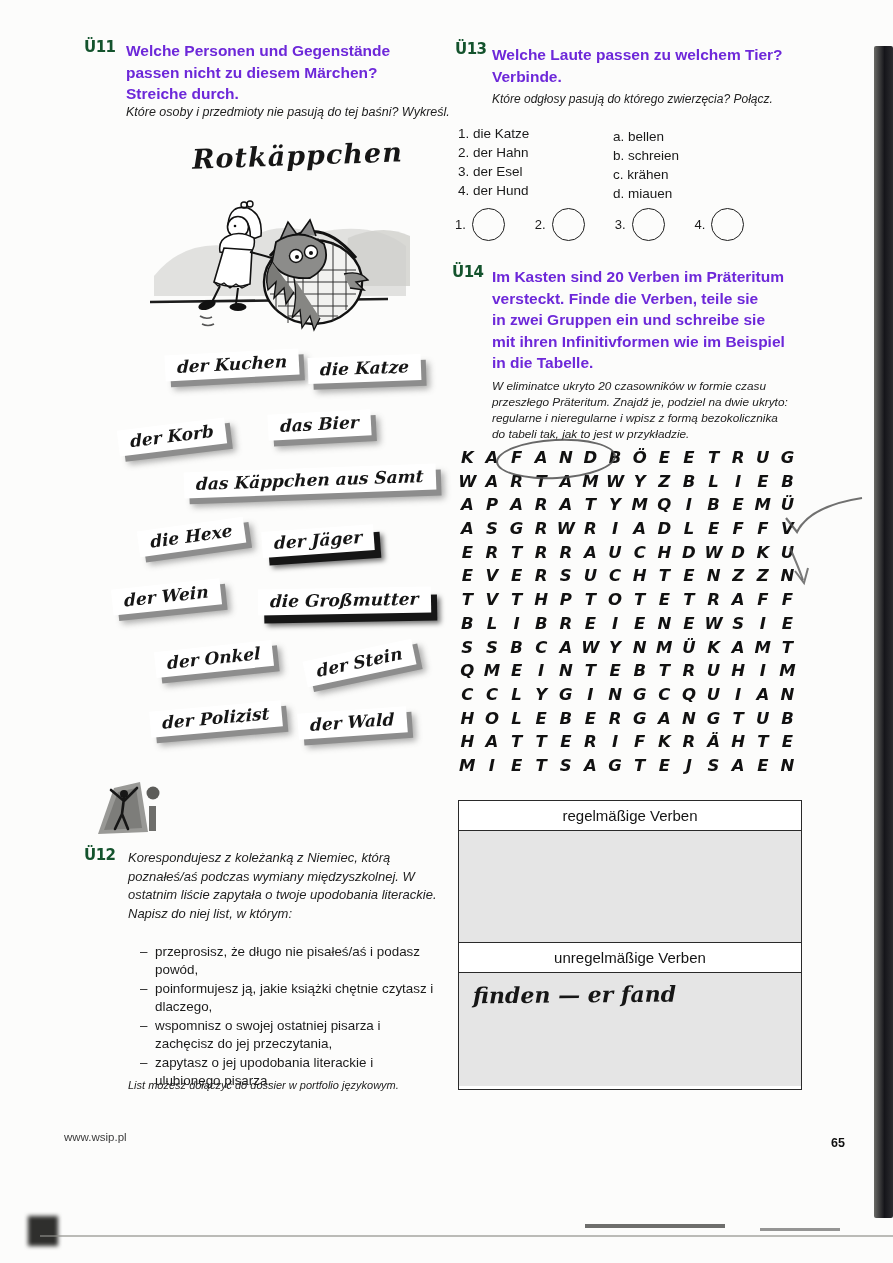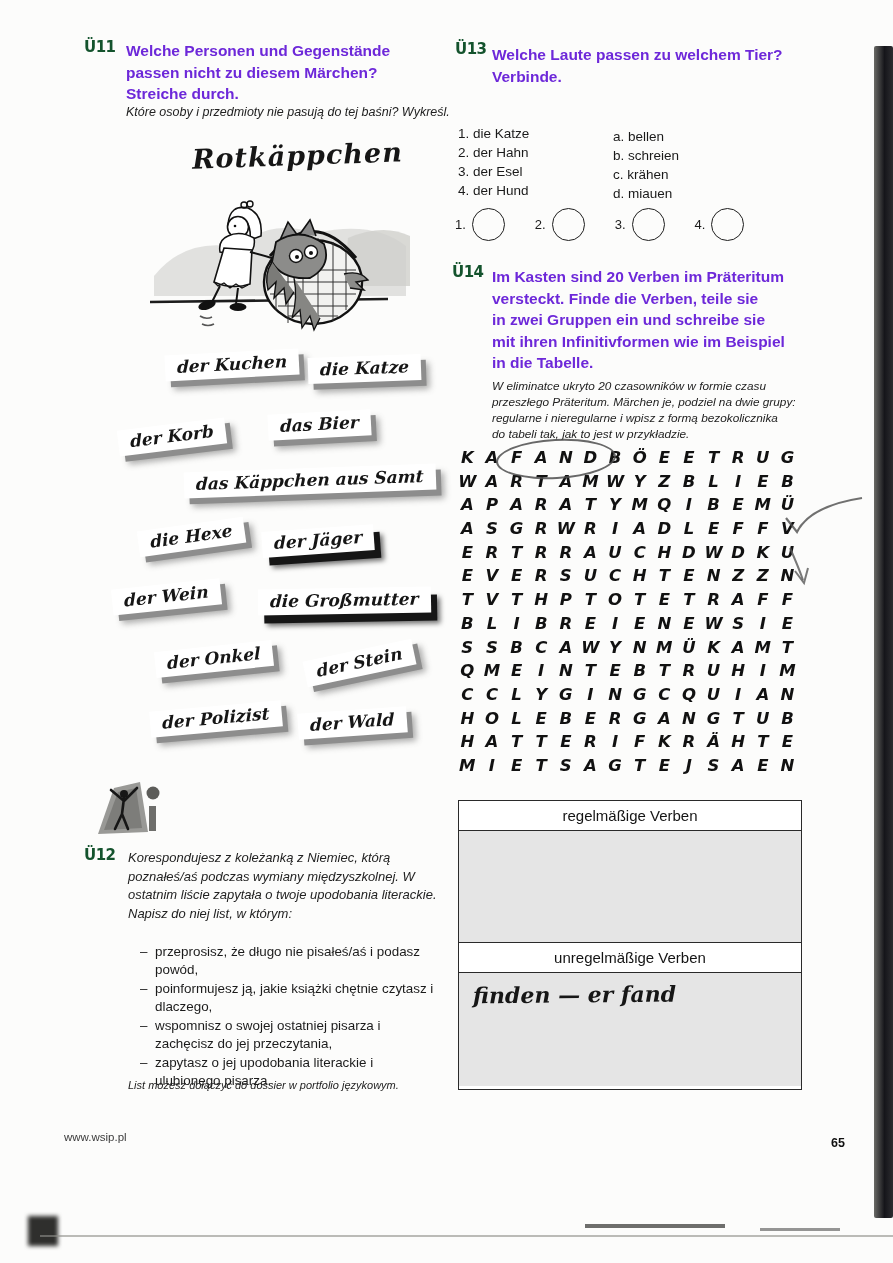--- a/index.html
+++ b/index.html
@@ -166,20 +166,21 @@
   <div class="abs pl-italic" style="left:128px;top:1077px;font-size:11px;">List możesz dołączyć do dossier w portfolio językowym.</div>
 
   <div class="abs footer-url" style="left:64px;top:1131px;">www.wsip.pl</div>
   <div class="abs page-num" style="left:831px;top:1136px;text-align:center;">65</div>
 
   <div class="abs ex-label" style="left:455px;top:40px;">Ü13</div>
   <div class="abs ex-title" style="left:492px;top:44px;" id="u13-title">
       <div>Welche Laute passen zu welchem Tier?</div>
       <div>Verbinde.</div>
     </div>
+  <div class="abs pl-italic" style="left:492px;top:91px;font-size:12px;">Które odgłosy pasują do którego zwierzęcia? Połącz.</div>
   <div class="abs match-list" style="left:458px;top:124px;" id="u13-animals">
       <div>1. die Katze</div>
       <div>2. der Hahn</div>
       <div>3. der Esel</div>
       <div>4. der Hund</div>
     </div>
   <div class="abs match-list" style="left:613px;top:127px;" id="u13-sounds">
       <div>a. bellen</div>
       <div>b. schreien</div>
       <div>c. krähen</div>
@@ -207,21 +208,21 @@
   <div class="abs ex-label" style="left:452px;top:263px;">Ü14</div>
   <div class="abs ex-title" style="left:492px;top:266px;" id="u14-title">
       <div>Im Kasten sind 20 Verben im Präteritum</div>
       <div>versteckt. Finde die Verben, teile sie</div>
       <div>in zwei Gruppen ein und schreibe sie</div>
       <div>mit ihren Infinitivformen wie im Beispiel</div>
       <div>in die Tabelle.</div>
     </div>
   <div class="abs pl-italic-sm" style="left:492px;top:378px;" id="u14-sub">
       <div>W eliminatce ukryto 20 czasowników w formie czasu</div>
-      <div>przeszłego Präteritum. Märchen je, podziel na dwie grupy:</div>
+      <div>przeszłego Präteritum. Znajdź je, podziel na dwie ukryto:</div>
       <div>regularne i nieregularne i wpisz z formą bezokolicznika</div>
       <div>do tabeli tak, jak to jest w przykładzie.</div>
     </div>
 
   <div class="abs ws-grid" style="left:455px;top:446px;" id="ws-grid">
       <div class="ws-row"><span class="ws-cell">K</span><span class="ws-cell">A</span><span class="ws-cell">F</span><span class="ws-cell">A</span><span class="ws-cell">N</span><span class="ws-cell">D</span><span class="ws-cell">B</span><span class="ws-cell">Ö</span><span class="ws-cell">E</span><span class="ws-cell">E</span><span class="ws-cell">T</span><span class="ws-cell">R</span><span class="ws-cell">U</span><span class="ws-cell">G</span></div>
       <div class="ws-row"><span class="ws-cell">W</span><span class="ws-cell">A</span><span class="ws-cell">R</span><span class="ws-cell">T</span><span class="ws-cell">A</span><span class="ws-cell">M</span><span class="ws-cell">W</span><span class="ws-cell">Y</span><span class="ws-cell">Z</span><span class="ws-cell">B</span><span class="ws-cell">L</span><span class="ws-cell">I</span><span class="ws-cell">E</span><span class="ws-cell">B</span></div>
       <div class="ws-row"><span class="ws-cell">A</span><span class="ws-cell">P</span><span class="ws-cell">A</span><span class="ws-cell">R</span><span class="ws-cell">A</span><span class="ws-cell">T</span><span class="ws-cell">Y</span><span class="ws-cell">M</span><span class="ws-cell">Q</span><span class="ws-cell">I</span><span class="ws-cell">B</span><span class="ws-cell">E</span><span class="ws-cell">M</span><span class="ws-cell">Ü</span></div>
       <div class="ws-row"><span class="ws-cell">A</span><span class="ws-cell">S</span><span class="ws-cell">G</span><span class="ws-cell">R</span><span class="ws-cell">W</span><span class="ws-cell">R</span><span class="ws-cell">I</span><span class="ws-cell">A</span><span class="ws-cell">D</span><span class="ws-cell">L</span><span class="ws-cell">E</span><span class="ws-cell">F</span><span class="ws-cell">F</span><span class="ws-cell">V</span></div>
       <div class="ws-row"><span class="ws-cell">E</span><span class="ws-cell">R</span><span class="ws-cell">T</span><span class="ws-cell">R</span><span class="ws-cell">R</span><span class="ws-cell">A</span><span class="ws-cell">U</span><span class="ws-cell">C</span><span class="ws-cell">H</span><span class="ws-cell">D</span><span class="ws-cell">W</span><span class="ws-cell">D</span><span class="ws-cell">K</span><span class="ws-cell">U</span></div>

